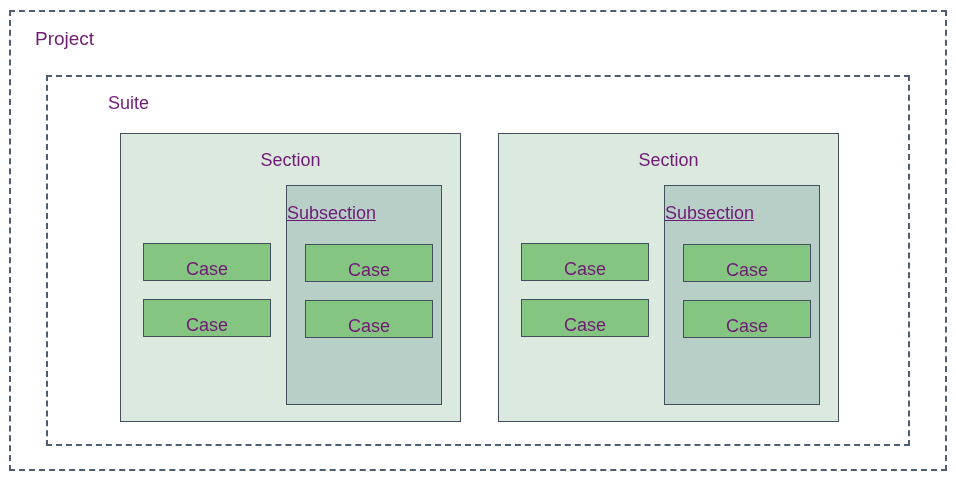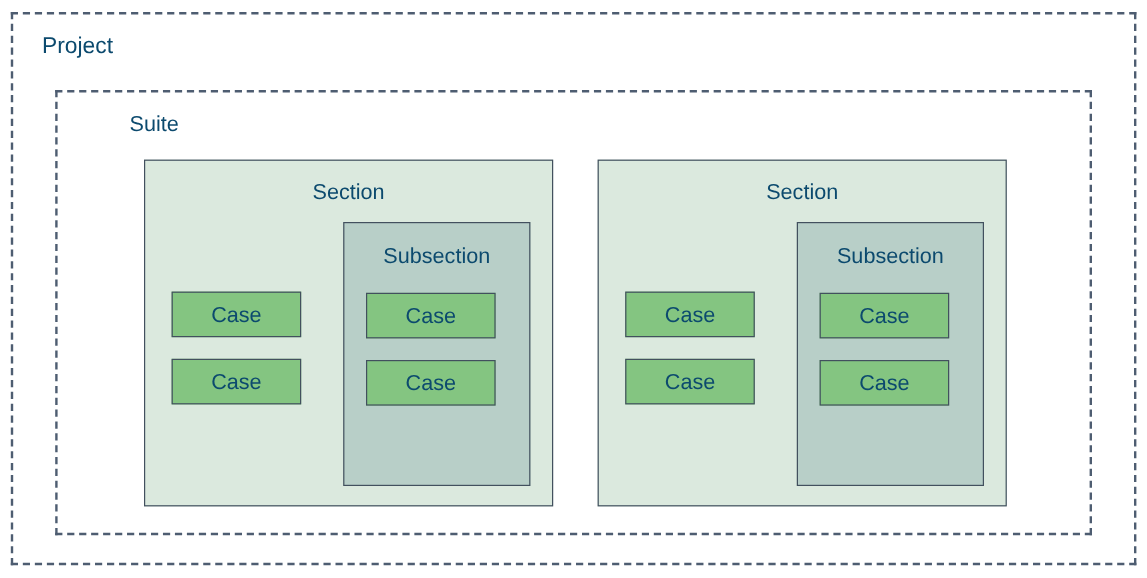--- a/index.html
+++ b/index.html
@@ -12,21 +12,21 @@
     position: relative;
     width: 956px;
     height: 482px;
     background: #ffffff;
     overflow: hidden;
     color: #37465c;
   }
   .label {
     font-size: 18px;
     line-height: 22px;
-    color: #0c4a6e;
+    color: #701a75;
     white-space: nowrap;
   }
   
   .project {
     position: absolute;
     left: 9px;
     top: 10px;
     width: 938px;
     height: 461px;
     border: 2px dashed #4e5d71;
@@ -82,32 +82,32 @@
     height: 220px;
     background: #b8cfc8;
     border: 1.5px solid #42505e;
     box-sizing: border-box;
   }
   .subsection-label {
     position: absolute;
     left: 0;
     right: 0;
     top: 16px;
-    text-align: center;
+    text-decoration: underline;
   }
   
   .case {
     position: absolute;
-    width: 108px;
+    width: 128px;
     height: 38px;
     background: #84c581;
     border: 1.5px solid #42505e;
     box-sizing: border-box;
     display: flex;
-    align-items: center;
+    align-items: flex-end;
     justify-content: center;
   }
   .section > .case      { left: 22px; }
   .subsection > .case   { left: 18px; }
   .section > .case.row1    { top: 109px; }
   .section > .case.row2    { top: 165px; }
   .subsection > .case.row1 { top: 58px; }
   .subsection > .case.row2 { top: 114px; }
 </style>
 </head>

